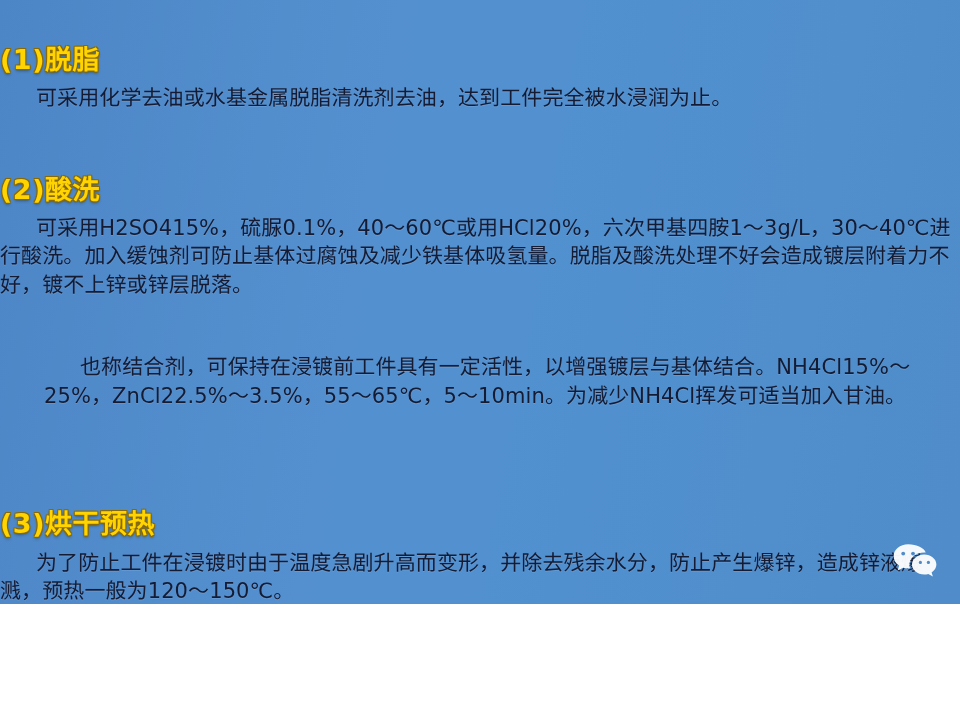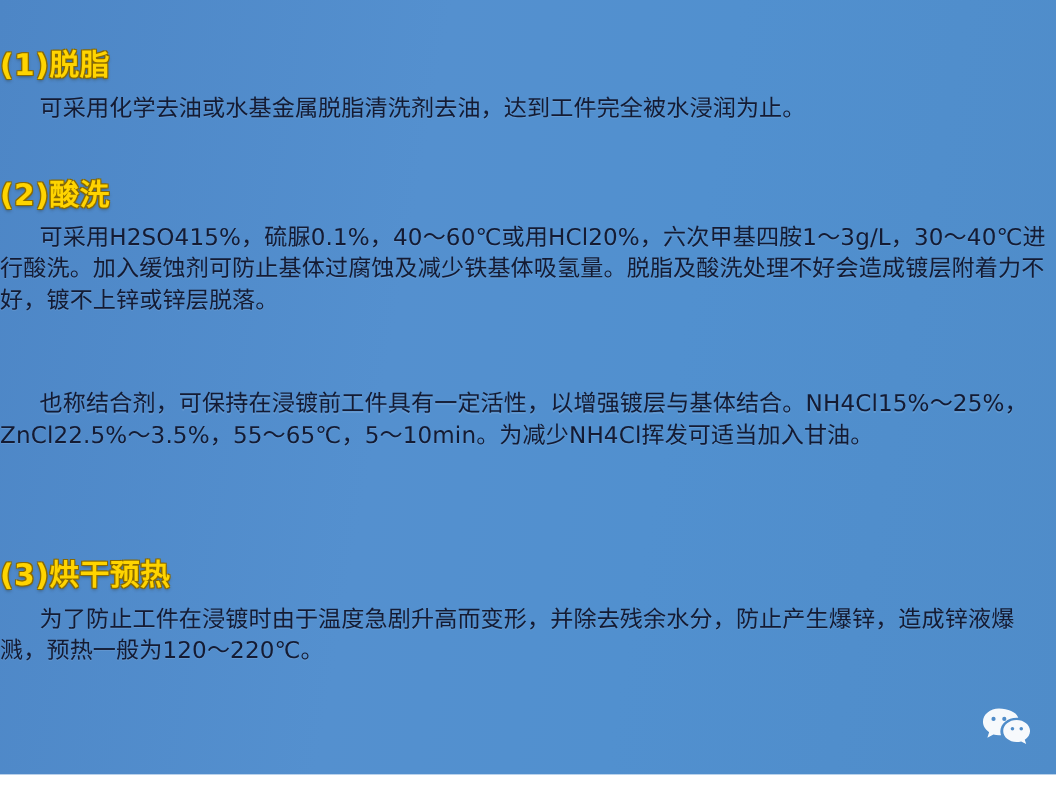--- a/index.html
+++ b/index.html
@@ -11,21 +11,21 @@
   body {
     width: 960px;
     height: 720px;
     overflow: hidden;
     font-family: "DejaVu Sans", "Liberation Sans", sans-serif;
   }
 
   .slide {
     position: relative;
     width: 960px;
-    height: 704px;
+    height: 604px;
     box-sizing: border-box;
     background: linear-gradient(100deg, #4d86c6 0%, #5490cf 38%, #5190cf 62%, #4f8cc9 100%);
     overflow: hidden;
   }
 
   .section {
     margin: 0;
   }
 
   .section-heading {
@@ -55,27 +55,27 @@
     line-height: 1.36;
     color: #141b33;
     letter-spacing: 0.1px;
     text-indent: 36px;
     margin: 0;
     text-shadow: 0 1px 0 rgba(255,255,255,0.10);
   }
 
   
   .sec-1 { position: absolute; left: 0; top: 44px;  width: 960px; }
-  .sec-2 { position: absolute; left: 0; top: 162px; width: 960px; }
+  .sec-2 { position: absolute; left: 0; top: 174px; width: 960px; }
   .sec-3 { position: absolute; left: 0; top: 344px; width: 960px; }
   .sec-4 { position: absolute; left: 0; top: 508px; width: 960px; }
 
   .sec-1 .section-body { margin-top: 8px; }
   .sec-2 .section-body { margin-top: 8px; }
-  .sec-3 .section-body { margin-top: 9px; }
+  .sec-3 .section-body { margin-top: 9px; padding-left: 44px; }
   .sec-4 .section-body { margin-top: 9px; }
 
   
   .watermark {
     position: absolute;
     right: 22px;
     bottom: 22px;
     display: flex;
     align-items: center;
     gap: 10px;
@@ -111,21 +111,21 @@
     <div class="section-heading">(2)酸洗</div>
     <div class="section-body">可采用H2SO415%，硫脲0.1%，40～60℃或用HCl20%，六次甲基四胺1～3g/L，30～40℃进行酸洗。加入缓蚀剂可防止基体过腐蚀及减少铁基体吸氢量。脱脂及酸洗处理不好会造成镀层附着力不好，镀不上锌或锌层脱落。</div>
   </div>
 
   <div class="section sec-3">
     <div class="section-body">也称结合剂，可保持在浸镀前工件具有一定活性，以增强镀层与基体结合。NH4Cl15%～25%，ZnCl22.5%～3.5%，55～65℃，5～10min。为减少NH4Cl挥发可适当加入甘油。</div>
   </div>
 
   <div class="section sec-4">
     <div class="section-heading">(3)烘干预热</div>
-    <div class="section-body">为了防止工件在浸镀时由于温度急剧升高而变形，并除去残余水分，防止产生爆锌，造成锌液爆溅，预热一般为120～220℃。</div>
+    <div class="section-body">为了防止工件在浸镀时由于温度急剧升高而变形，并除去残余水分，防止产生爆锌，造成锌液爆溅，预热一般为120～150℃。</div>
   </div>
 
   <div class="watermark">
     <span class="wechat-icon">
       <svg viewBox="0 0 46 40" width="46" height="40" aria-hidden="true">
 
         <path d="M16.2 2.2C8.1 2.2 1.6 7.6 1.6 14.2c0 3.8 2.2 7.2 5.6 9.4L5.6 28.6l5.5-2.9c1.6.5 3.3.7 5.1.7.6 0 1.2 0 1.8-.1-.4-1.1-.6-2.3-.6-3.5 0-6.9 6.6-12.4 14.8-12.4.5 0 1 0 1.5.1C32.2 5.9 24.9 2.2 16.2 2.2z" fill="#ffffff"></path>
         <circle cx="11.2" cy="11.6" r="1.9" fill="#4f8cc9"></circle>
         <circle cx="21.0" cy="11.6" r="1.9" fill="#4f8cc9"></circle>
 

